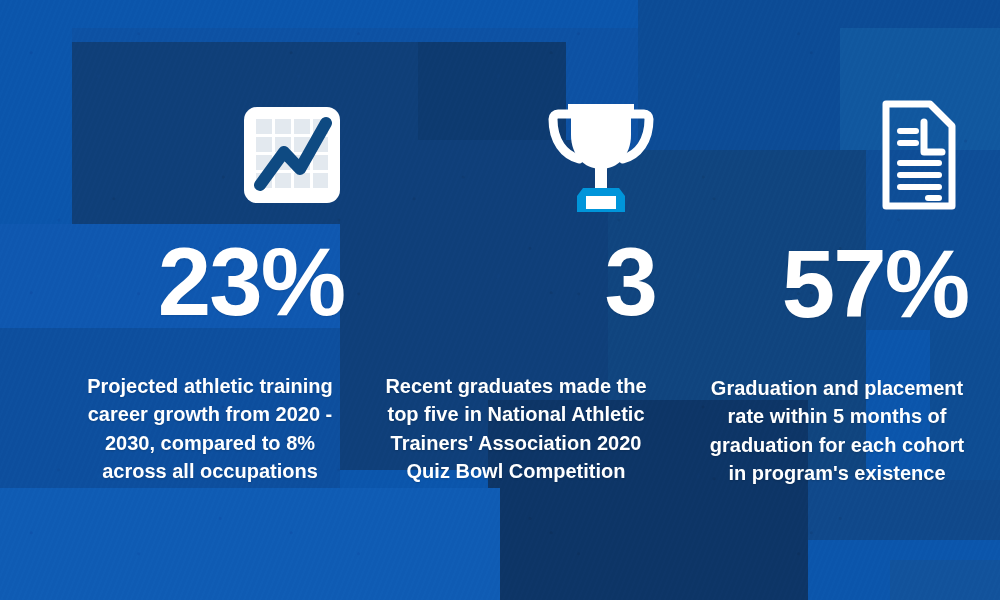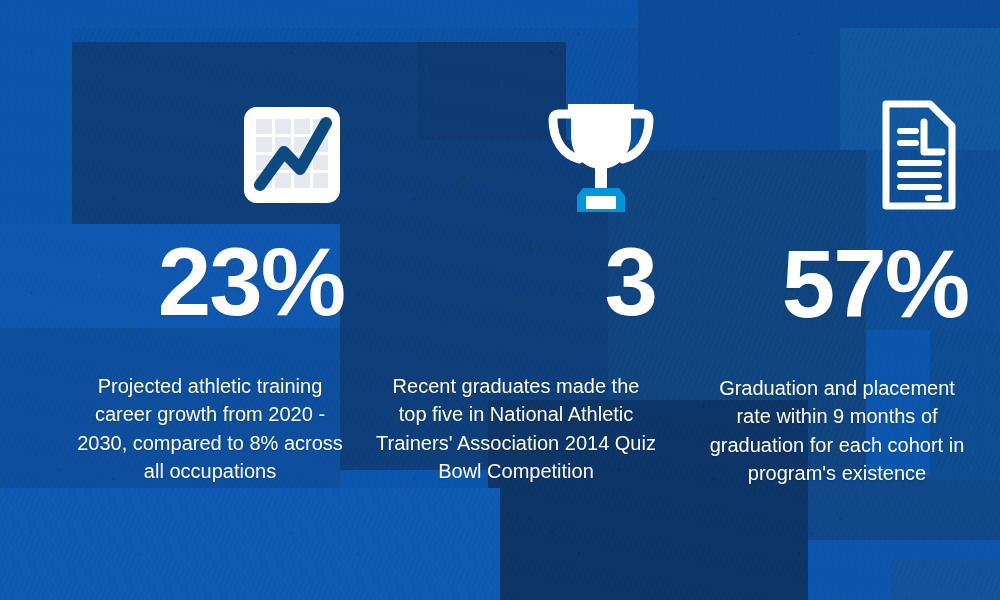--- a/index.html
+++ b/index.html
@@ -88,21 +88,21 @@
     font-weight: 700;
     letter-spacing: -2px;
     margin-top: 22px;
     text-shadow: 0 1px 2px rgba(0,0,0,.10);
     white-space: nowrap;
   }
 
   .stat-caption {
     color: #ffffff;
     font-size: 20px;
-    font-weight: 400;
+    font-weight: 700;
     line-height: 1.42;
     margin-top: 42px;
     max-width: 268px;
     text-shadow: 0 1px 2px rgba(0,0,0,.16);
   }
 
   
   .col-1 .stat-value { margin-top: 20px; }
   .col-2 .stat-icon  { height: 118px; }
   .col-2 .stat-value { margin-top: 20px; }
@@ -181,21 +181,21 @@
 
           <rect x="49" y="70" width="12" height="22" fill="#ffffff"></rect>
 
           <path d="M37 92 h36 l6 8 v16 H31 v-16 Z" fill="#0095da"></path>
 
           <rect x="40" y="100" width="30" height="13" fill="#ffffff"></rect>
         </svg>
       </div>
 
       <div class="stat-value">3</div>
-      <div class="stat-caption">Recent graduates made the top five in National Athletic Trainers' Association 2014 Quiz Bowl Competition</div>
+      <div class="stat-caption">Recent graduates made the top five in National Athletic Trainers' Association 2020 Quiz Bowl Competition</div>
     </div>
 
     <div class="stat-col col-3">
 
       <div class="stat-icon">
         <svg width="100" height="118" viewBox="0 0 100 118" aria-hidden="true">
 
           <path d="M18 8 H62 L84 30 V110 H18 Z" fill="none" stroke="#ffffff" stroke-width="7" stroke-linejoin="round"></path>
 
           <rect x="29" y="32" width="22" height="6" rx="3" fill="#ffffff"></rect>
@@ -204,17 +204,17 @@
           <path d="M56 26 V56 H74" fill="none" stroke="#ffffff" stroke-width="7" stroke-linecap="round" stroke-linejoin="round"></path>
 
           <rect x="29" y="64" width="45" height="6" rx="3" fill="#ffffff"></rect>
           <rect x="29" y="76" width="45" height="6" rx="3" fill="#ffffff"></rect>
           <rect x="29" y="88" width="45" height="6" rx="3" fill="#ffffff"></rect>
           <rect x="57" y="99" width="17" height="6" rx="3" fill="#ffffff"></rect>
         </svg>
       </div>
 
       <div class="stat-value">57%</div>
-      <div class="stat-caption">Graduation and placement rate within 9 months of graduation for each cohort in program's existence</div>
+      <div class="stat-caption">Graduation and placement rate within 5 months of graduation for each cohort in program's existence</div>
     </div>
 
   </div>
 </div>
 
 </body></html>

